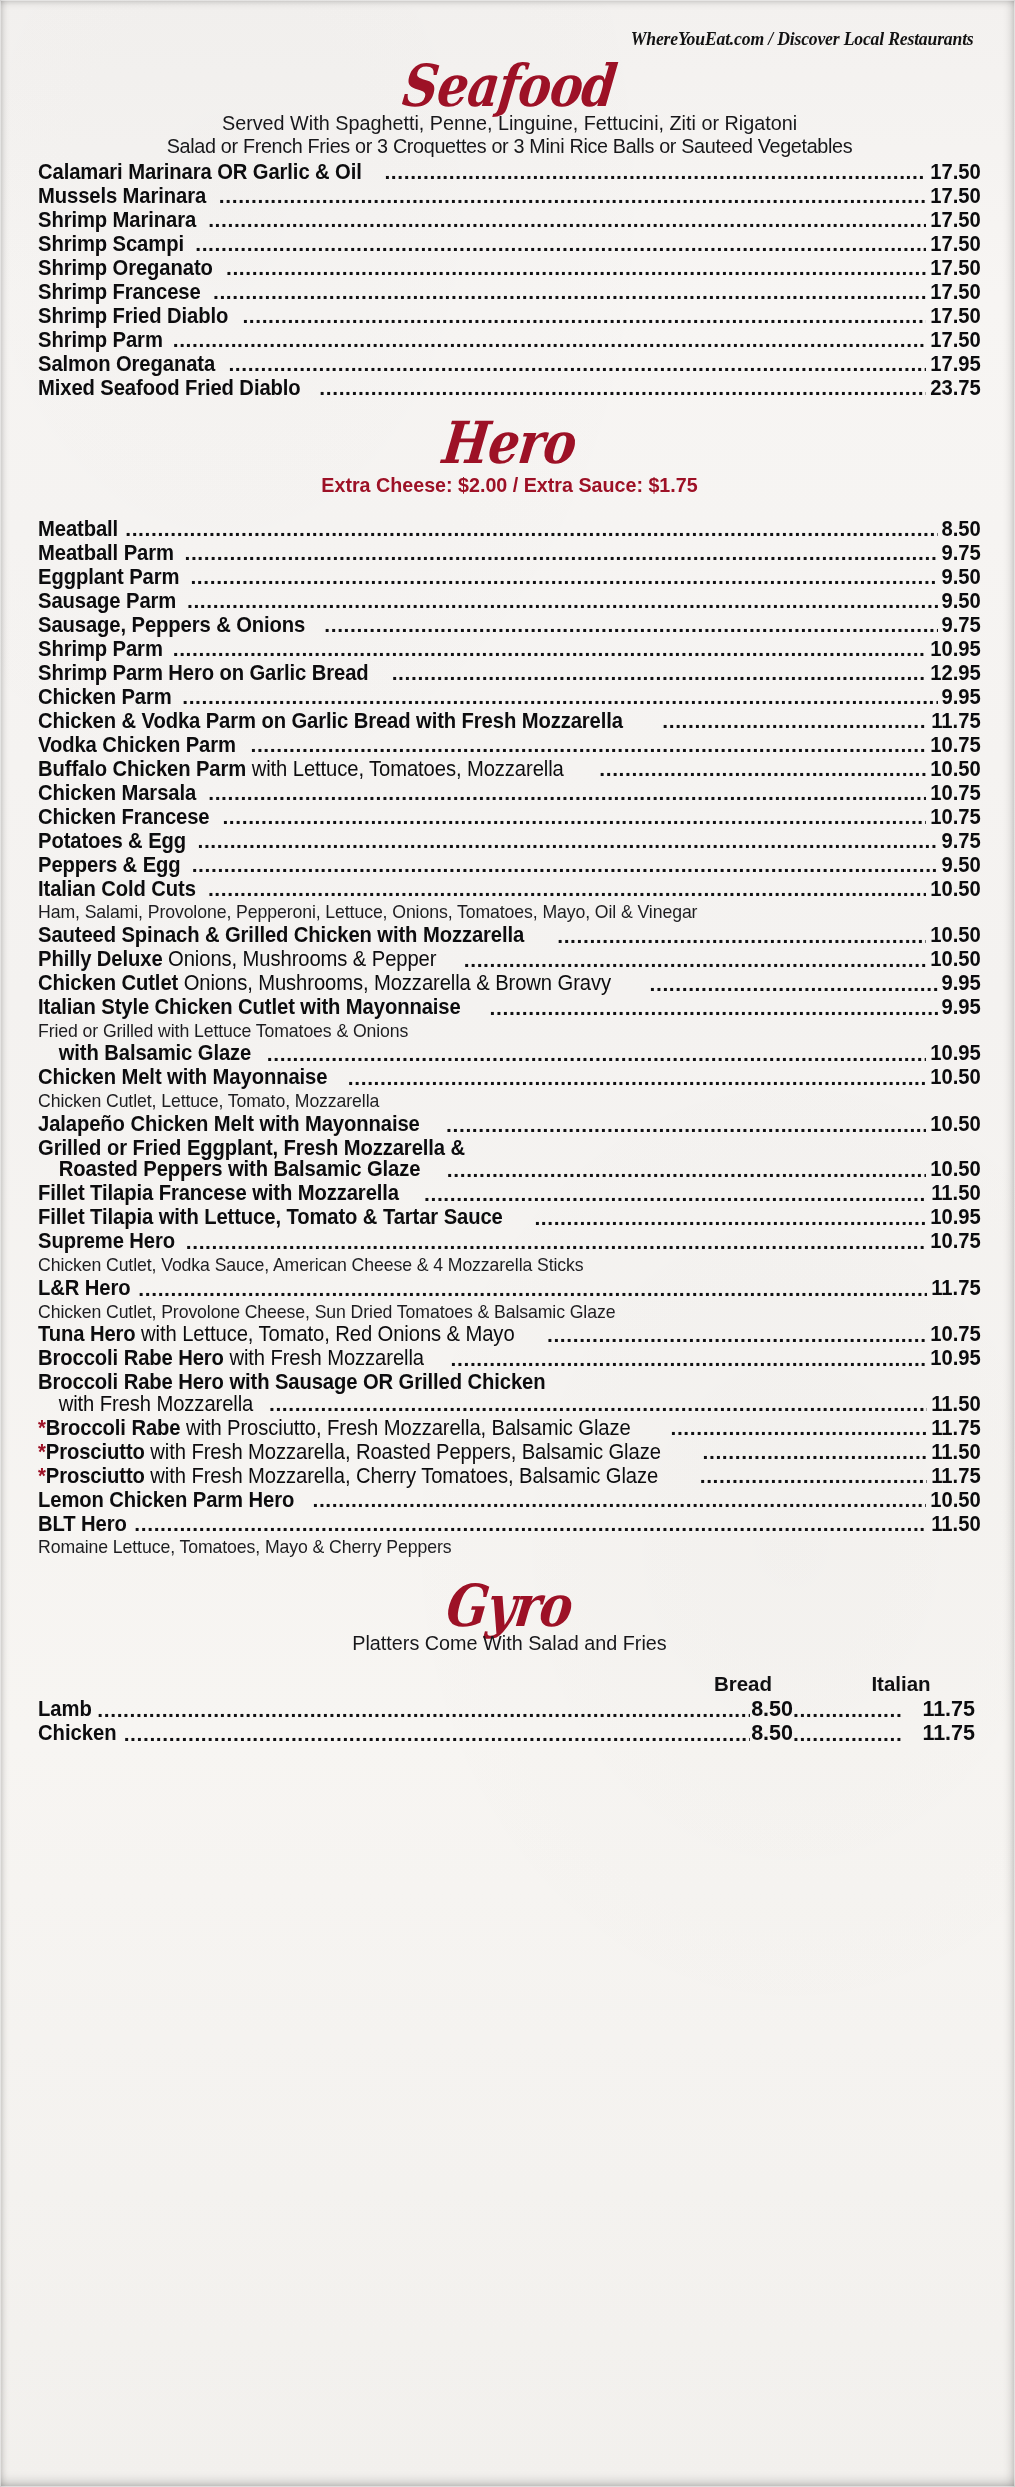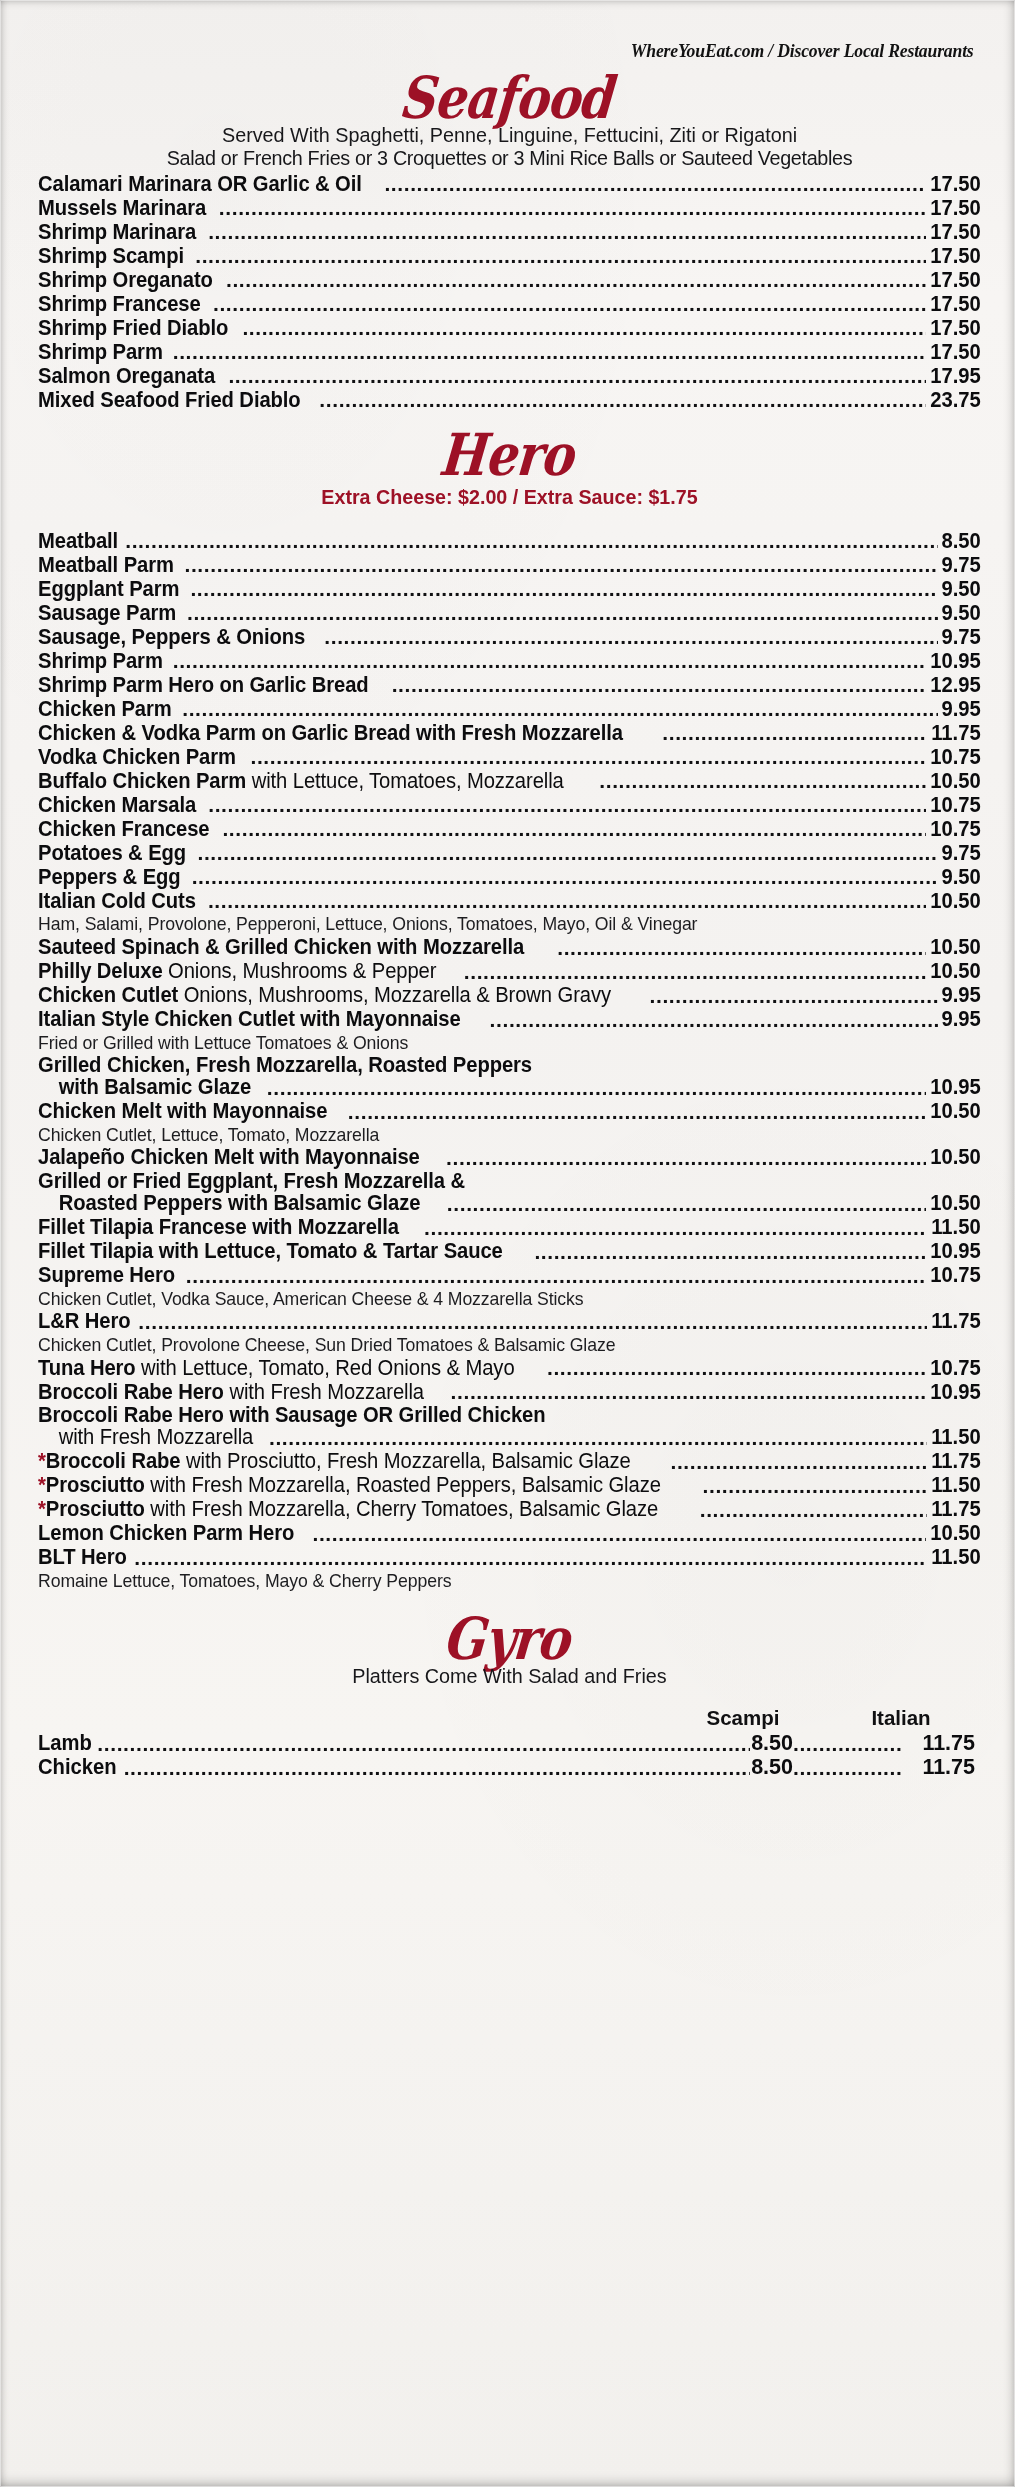--- a/index.html
+++ b/index.html
@@ -27,21 +27,21 @@
       inset -7px 0 12px -7px rgba(0,0,0,0.30),
       inset 0 7px 10px -7px rgba(0,0,0,0.26),
       inset 0 -9px 14px -8px rgba(0,0,0,0.34);
   }
   .page:after{
     content:"";position:absolute;inset:0;pointer-events:none;
     background:
       radial-gradient(ellipse 70% 40% at 22% 8%, rgba(0,0,0,0.012), rgba(0,0,0,0) 70%),
       radial-gradient(ellipse 60% 30% at 78% 62%, rgba(0,0,0,0.015), rgba(0,0,0,0) 70%);
   }
-  .inner{position:relative;z-index:3;padding:12px 34px 0 38px;}
+  .inner{position:relative;z-index:3;padding:0 34px 0 38px;}
 
   
   .watermark{
     text-align:right;
     font-family:"Liberation Serif", serif;
     font-style:italic;
     font-weight:700;
     font-size:19px;
     color:#121212;
     letter-spacing:-0.2px;
@@ -330,23 +330,20 @@
           <div class="nm"><span>Chicken Cutlet</span><span class="light"> Onions, Mushrooms, Mozzarella &amp; Brown Gravy</span></div>
           <div class="dots">....................................................................................................................................................................................................................................................................</div>
           <div class="pr">9.95</div>
         </div>
         <div class="row">
           <div class="nm"><span>Italian Style Chicken Cutlet with Mayonnaise</span></div>
           <div class="dots">....................................................................................................................................................................................................................................................................</div>
           <div class="pr">9.95</div>
         </div>
         <div class="desc">Fried or Grilled with Lettuce Tomatoes &amp; Onions</div>
-        <div class="row head2">
-          <div class="nm">Grilled Chicken, Fresh Mozzarella, Roasted Peppers</div>
-        </div>
         <div class="row cont">
           <div class="nm"><span>with Balsamic Glaze</span></div>
           <div class="dots">....................................................................................................................................................................................................................................................................</div>
           <div class="pr">10.95</div>
         </div>
         <div class="row">
           <div class="nm"><span>Chicken Melt with Mayonnaise</span></div>
           <div class="dots">....................................................................................................................................................................................................................................................................</div>
           <div class="pr">10.50</div>
         </div>
@@ -431,21 +428,21 @@
         </div>
         <div class="desc">Romaine Lettuce, Tomatoes, Mayo &amp; Cherry Peppers</div>
       </div>
 
     <div class="gyro-gap"></div>
 
     <div class="script-head script-gyro">Gyro</div>
     <div class="sub-center">Platters Come With Salad and Fries</div>
 
     <div class="gyro-cols">
-      <div class="c1">Scampi</div>
+      <div class="c1">Bread</div>
       <div class="c2">Italian</div>
     </div>
     <div id="gyro-list">
         <div class="grow">
           <div class="gnm">Lamb</div>
           <div class="gdots">....................................................................................................................................................................................................................................................................</div>
           <div class="gp1">8.50</div>
           <div class="gdots2">....................................................................................................................................................................................................................................................................</div>
           <div class="gp2">11.75</div>
         </div>

